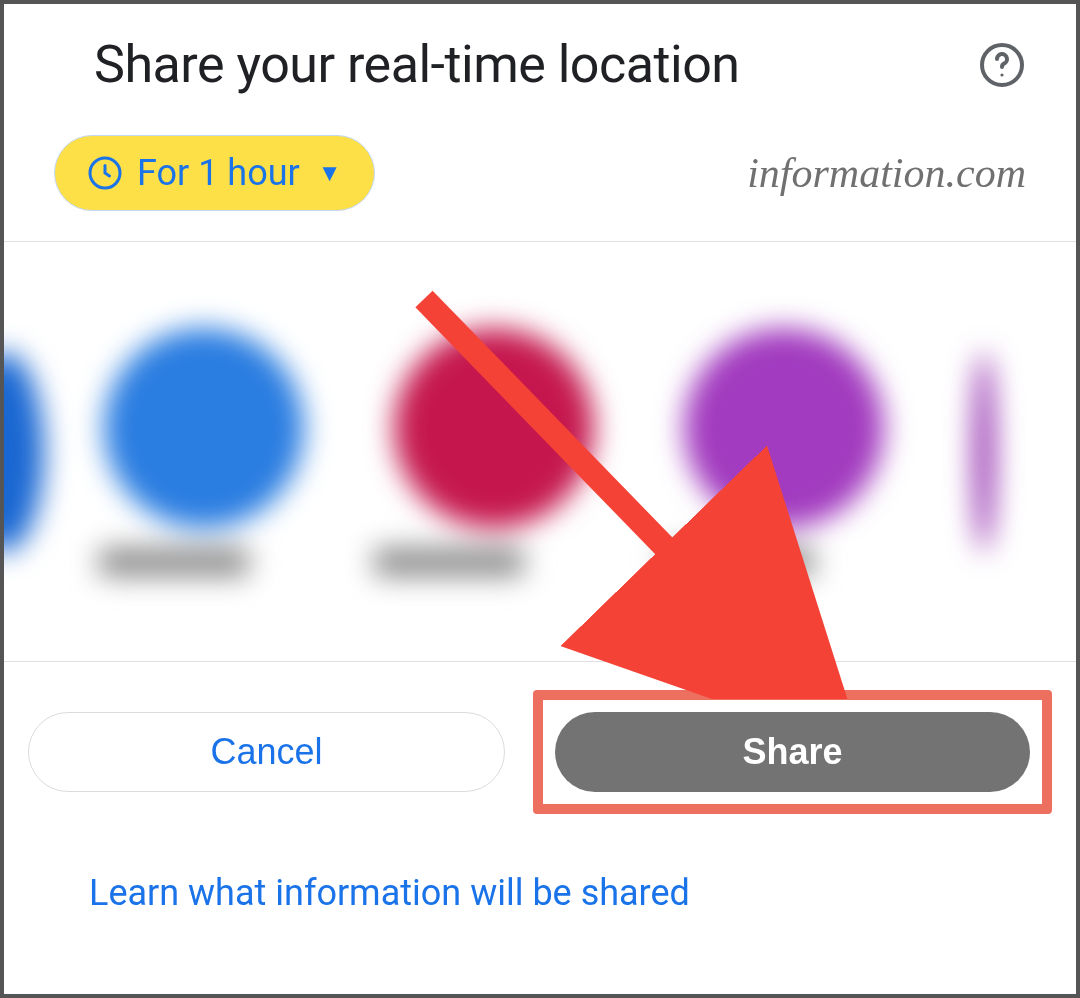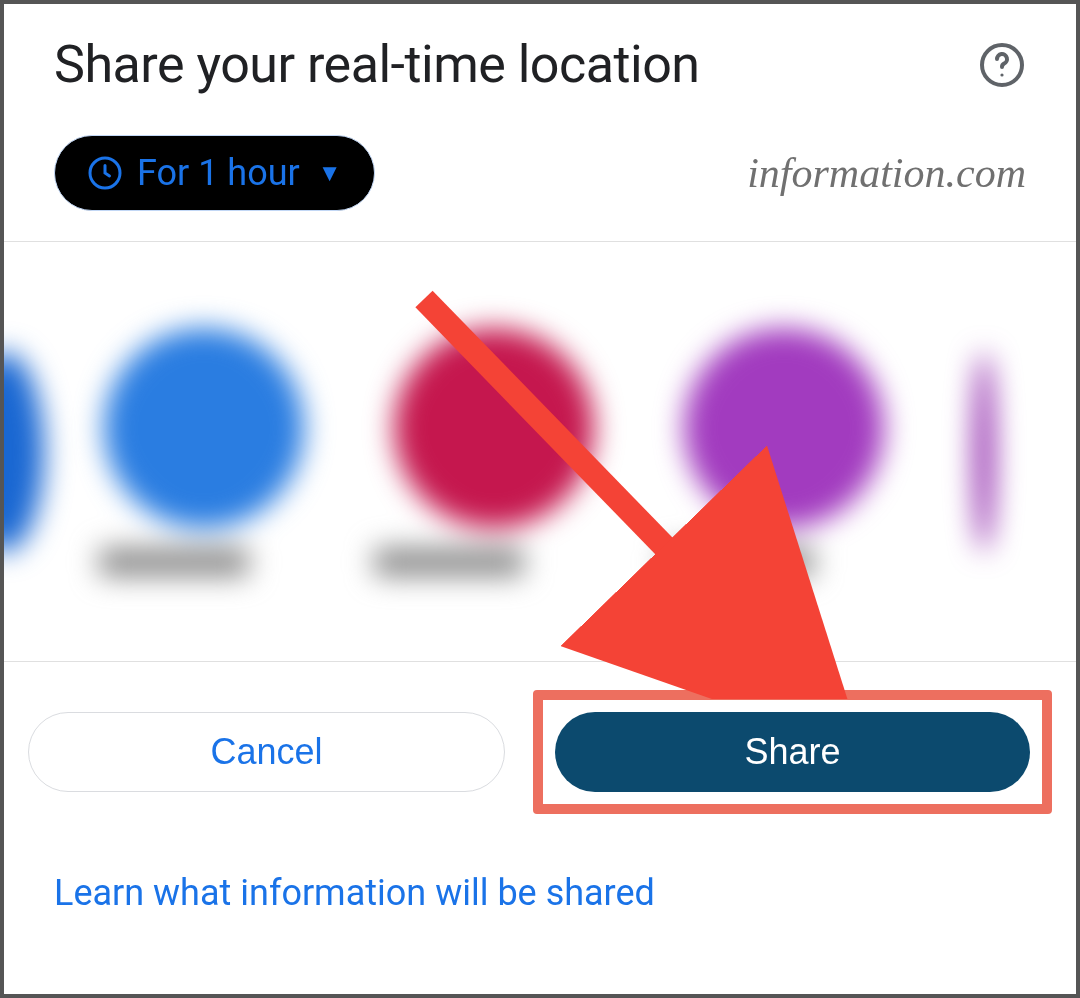--- a/index.html
+++ b/index.html
@@ -25,39 +25,40 @@
       display: flex;
       align-items: center;
       justify-content: space-between;
       padding: 30px 50px 20px 50px;
     }
     .title {
       font-size: 52px;
       color: #202124;
       font-weight: 400;
       letter-spacing: -0.5px;
+      margin-left: 40px;
     }
     .help-icon {
       width: 48px;
       height: 48px;
       color: #5f6368;
       cursor: pointer;
     }
     .chip-row {
       display: flex;
       align-items: center;
       justify-content: space-between;
       padding: 20px 50px 30px 50px;
       border-bottom: 1px solid #e0e0e0;
     }
     .duration-chip {
       display: inline-flex;
       align-items: center;
       gap: 14px;
-      background: #000000;
+      background: #fde047;
       border: 1px solid #c2d7f5;
       border-radius: 50px;
       padding: 16px 32px;
       color: #1a73e8;
       font-size: 36px;
       cursor: pointer;
     }
     .clock-icon {
       width: 36px;
       height: 36px;
@@ -133,39 +134,41 @@
       display: flex;
       align-items: center;
       justify-content: center;
     }
     .btn-cancel {
       background: #fff;
       border: 1px solid #dadce0;
       color: #1a73e8;
     }
     .btn-share {
-      background: #0c4a6e;
+      background: #737373;
       border: none;
       color: #fff;
+      font-weight: bold;
     }
     .highlight-box {
       position: relative;
       flex: 1;
       padding: 12px;
       border: 10px solid #ed6f5f;
       border-radius: 4px;
     }
     .highlight-box .btn-share {
       width: 100%;
     }
     .learn-link {
       padding: 30px 50px;
       font-size: 36px;
       color: #1a73e8;
       cursor: pointer;
+      margin-left: 35px;
     }
   </style>
 </head>
 <body>
 
 <div class="container">
 
   <div class="header">
     <h1 class="title">Share your real-time location</h1>
     <span class="help-icon">

